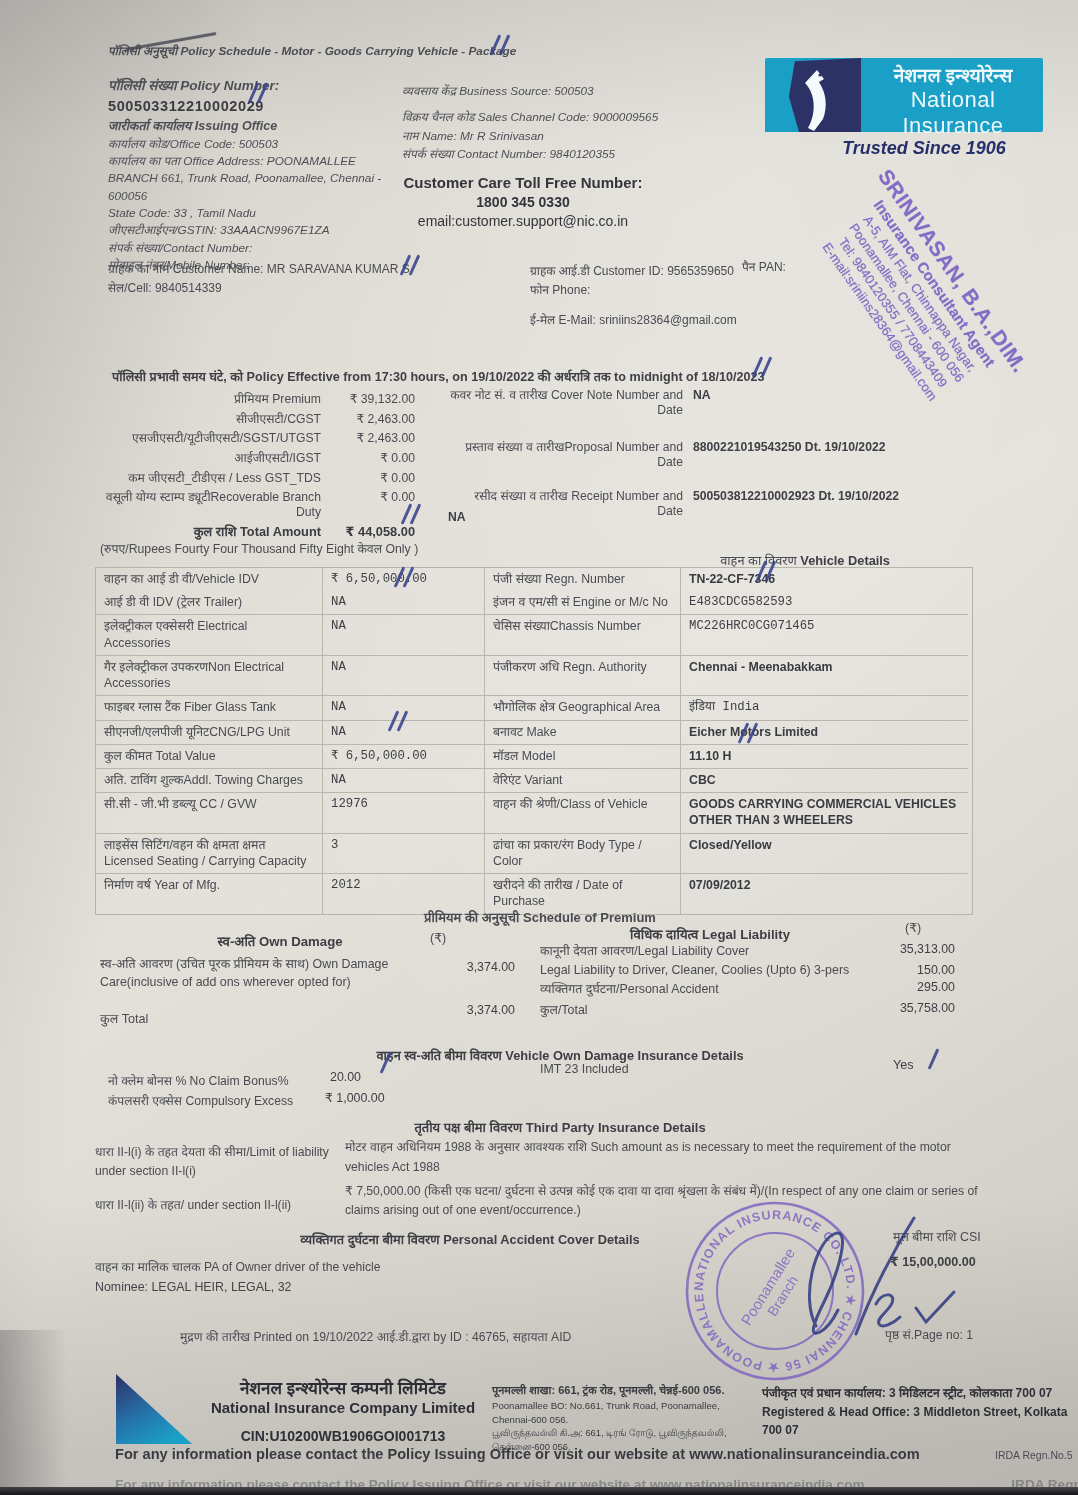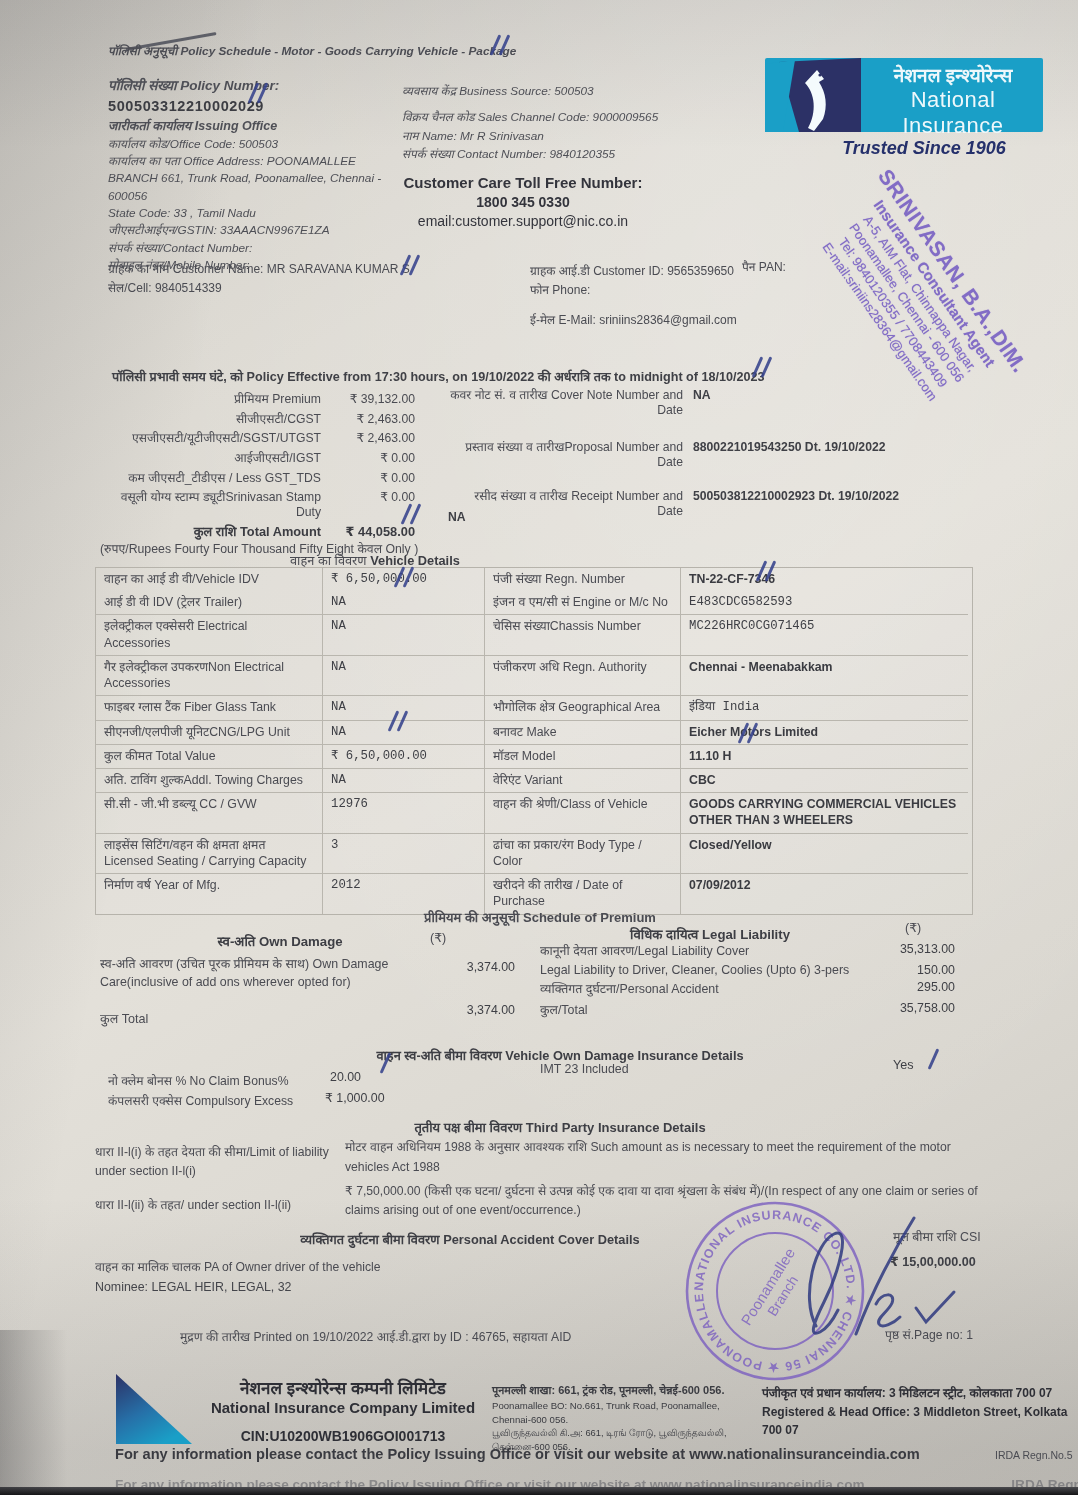--- a/index.html
+++ b/index.html
@@ -51,21 +51,21 @@
   .prem-row{display:grid;grid-template-columns:226px 90px;column-gap:4px;margin-bottom:5px;}
   .prem-row .pl{text-align:right;line-height:1.2;}
   .prem-row .pv{text-align:right;white-space:nowrap;}
   .prem-total .pl,.prem-total .pv{font-weight:bold;font-size:12.8px;color:#3b3c42;}
   .refs-block{left:448px;top:388px;width:545px;font-size:12.2px;color:#4a4b52;}
   .ref-row{position:absolute;display:grid;grid-template-columns:235px 300px;column-gap:10px;}
   .ref-row .rl{text-align:right;line-height:1.25;}
   .ref-row .rv{font-weight:600;color:#3f4046;}
   .in-words{left:100px;top:540px;font-size:12.3px;color:#4a4b52;}
   
-  .vt-heading{left:290px;top:551px;width:600px;text-align:left;font-size:12.8px;color:#4a4b52;}
+  .vt-heading{left:290px;top:551px;width:600px;text-align:right;font-size:12.8px;color:#4a4b52;}
   .vt-heading b{color:#3d3e44;}
   .vt{left:95px;top:567px;width:876px;border:1px solid #b6b3ab;display:grid;
       grid-template-columns:226px 162px 196px 288px;font-size:12.3px;background:rgba(255,255,255,.06);}
   .vt .c{border-top:1px solid #b9b6ae;padding:3px 8px 4px;line-height:1.32;color:#4a4b52;}
   .vt .c.vline{border-left:1px solid #b9b6ae;}
   .vt .r0{border-top:none;}
   .vt .nt{border-top:none;}
   .vt .val{color:#3f4046;font-family:Liberation Mono, monospace;}
   .vt .bv{font-weight:bold;color:#3a3b41;}
   
@@ -232,21 +232,21 @@
     </div>
     <div class="prem-row">
       <span class="pl">आईजीएसटी/IGST</span>
       <span class="pv">₹ 0.00</span>
     </div>
     <div class="prem-row">
       <span class="pl">कम जीएसटी_टीडीएस / Less GST_TDS</span>
       <span class="pv">₹ 0.00</span>
     </div>
     <div class="prem-row">
-      <span class="pl">वसूली योग्य स्टाम्प ड्यूटीSrinivasan Stamp Duty</span>
+      <span class="pl">वसूली योग्य स्टाम्प ड्यूटीRecoverable Branch Duty</span>
       <span class="pv">₹ 0.00</span>
     </div>
     <div class="prem-row prem-total">
       <span class="pl">कुल राशि Total Amount</span>
       <span class="pv">₹ 44,058.00</span>
     </div>
   </div>
   <div class="abs pen-mark" style="left:405px;top:503px;">
       <span class="stroke"></span>
       <span class="stroke"></span>

